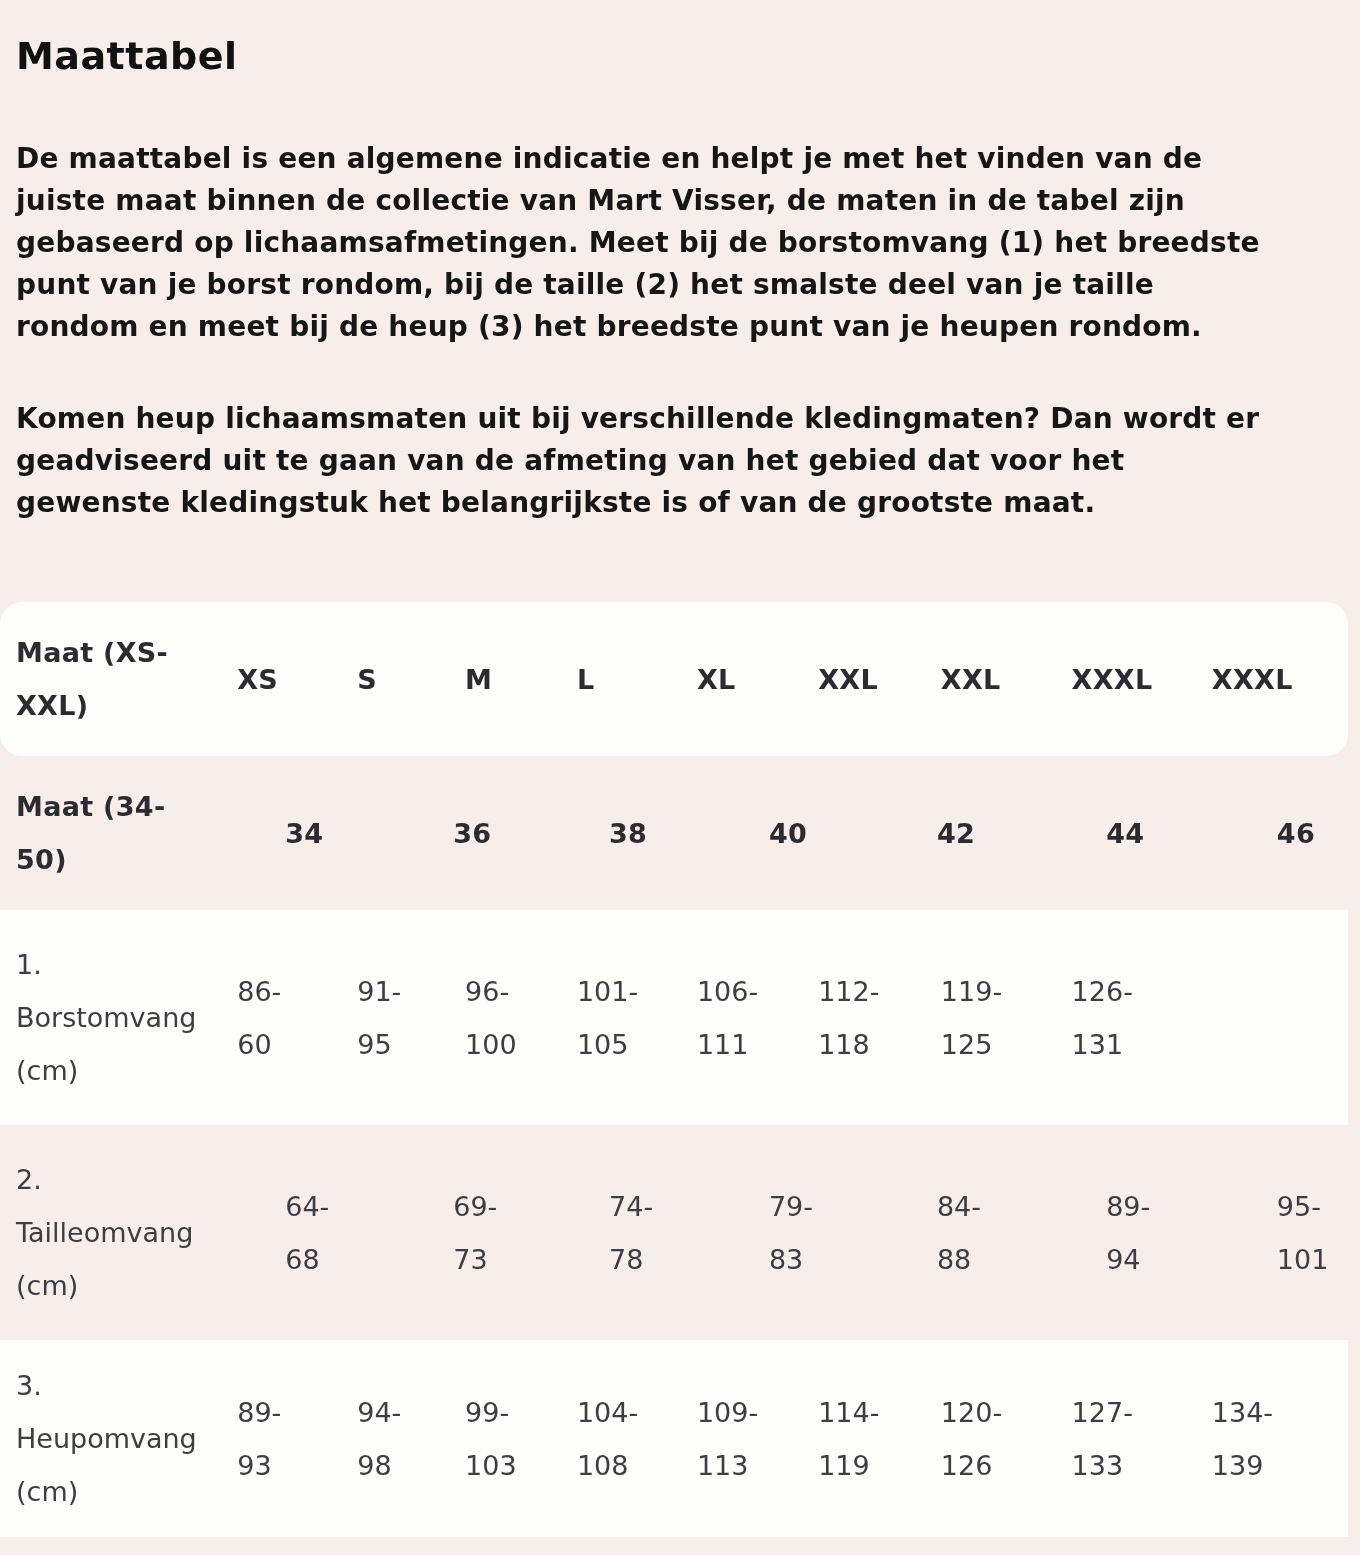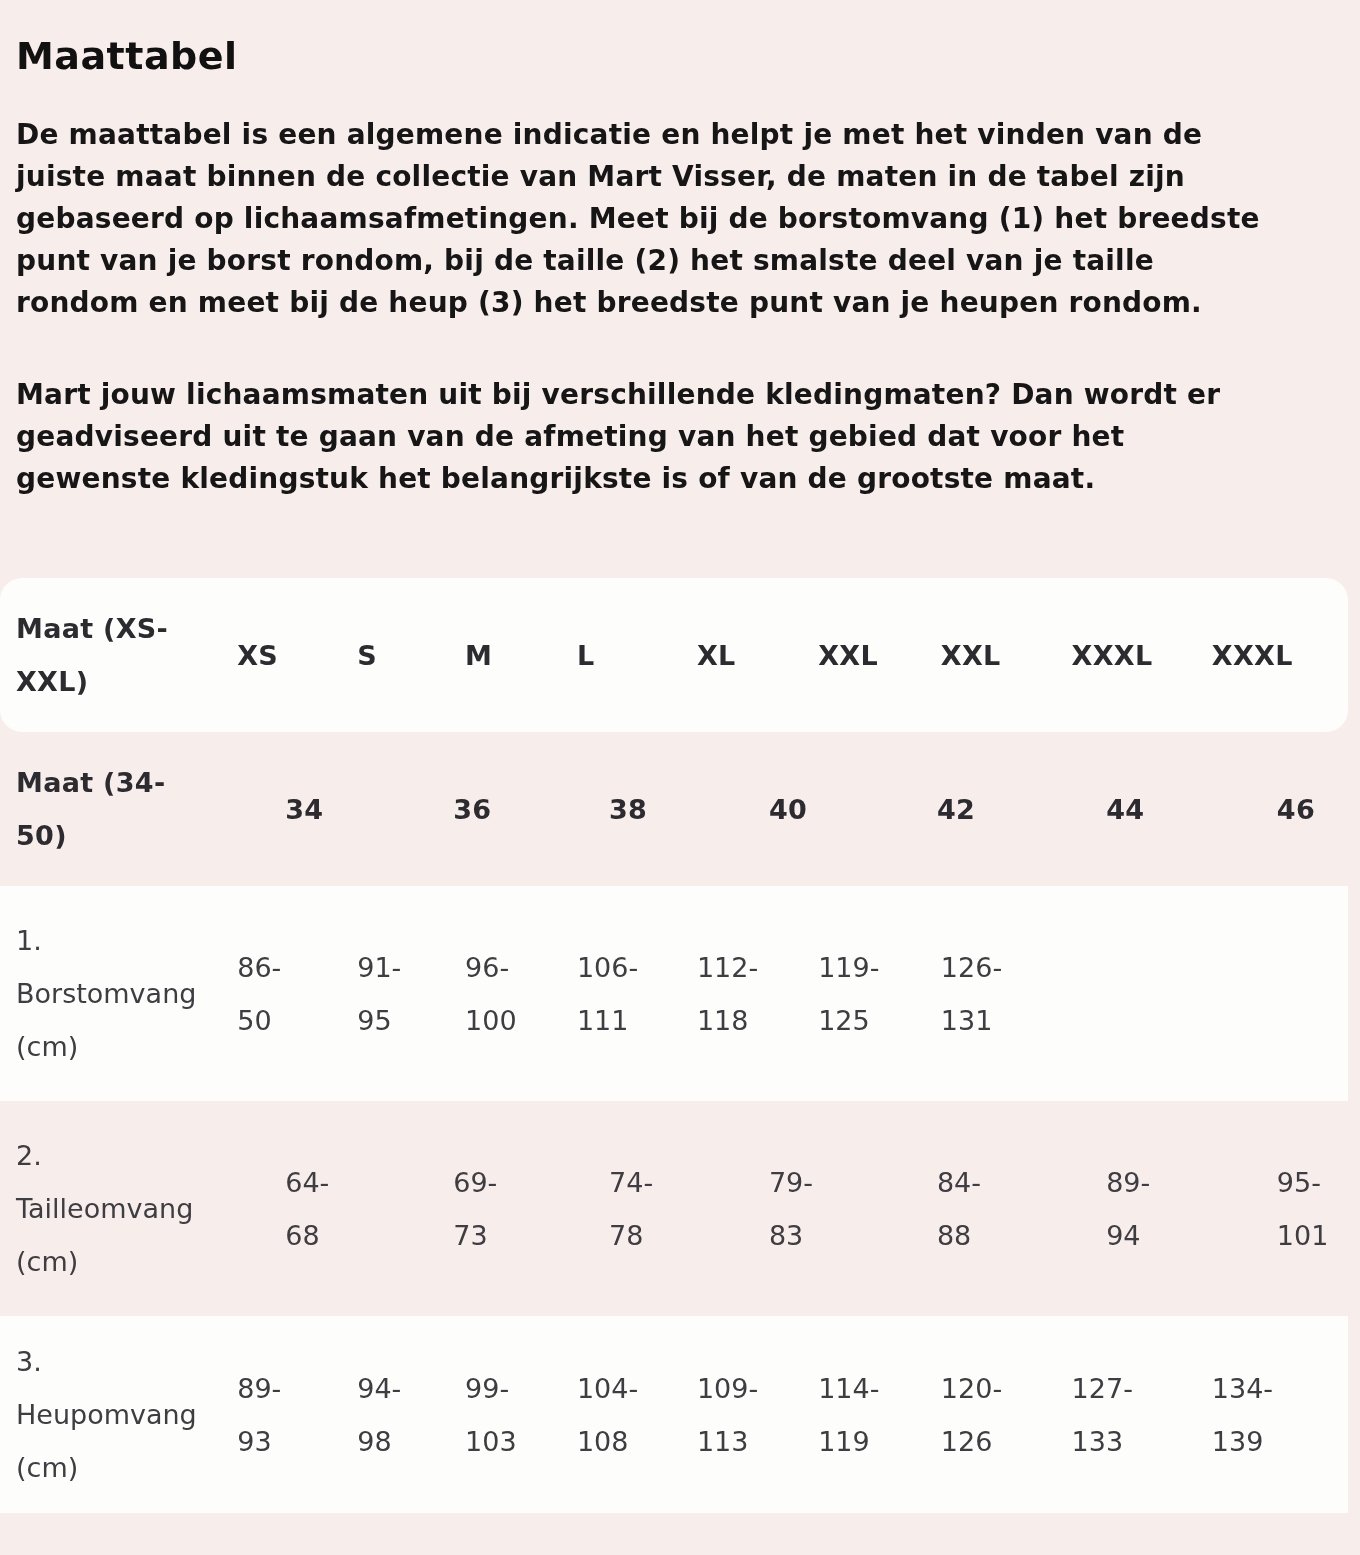--- a/index.html
+++ b/index.html
@@ -17,21 +17,21 @@
   .intro-wrap { padding: 34px 0 0 16px; }
   .page-title {
     margin: 0;
     font-size: 38px;
     line-height: 44px;
     font-weight: 700;
     letter-spacing: 0.5px;
     color: #111111;
   }
   .para { margin: 0; font-size: 28px; font-weight: 700; color: #161616; }
-  .para.p1 { margin-top: 36px; }
+  .para.p1 { margin-top: 60px; }
   .para.p2 { margin-top: 50px; }
   .para .pline {
     display: block;
     line-height: 42px;
     white-space: nowrap;
     letter-spacing: 0.2px;
   }
 
   
   .size-table {
@@ -67,21 +67,21 @@
 
     <p class="para p1">
       <span class="pline">De maattabel is een algemene indicatie en helpt je met het vinden van de</span>
       <span class="pline">juiste maat binnen de collectie van Mart Visser, de maten in de tabel zijn</span>
       <span class="pline">gebaseerd op lichaamsafmetingen. Meet bij de borstomvang (1) het breedste</span>
       <span class="pline">punt van je borst rondom, bij de taille (2) het smalste deel van je taille</span>
       <span class="pline">rondom en meet bij de heup (3) het breedste punt van je heupen rondom.</span>
     </p>
 
     <p class="para p2">
-      <span class="pline">Mart jouw lichaamsmaten uit bij verschillende kledingmaten? Dan wordt er</span>
+      <span class="pline">Komen heup lichaamsmaten uit bij verschillende kledingmaten? Dan wordt er</span>
       <span class="pline">geadviseerd uit te gaan van de afmeting van het gebied dat voor het</span>
       <span class="pline">gewenste kledingstuk het belangrijkste is of van de grootste maat.</span>
     </p>
   </div>
 
   <div class="size-table">
       <div class="trow bg-white bold">
         <div class="cell label">
           <span class="ln">Maat (XS-</span>
           <span class="ln">XXL)</span>
@@ -148,29 +148,33 @@
         </div>
       </div>
       <div class="trow bg-white regular">
         <div class="cell label">
           <span class="ln">1.</span>
           <span class="ln">Borstomvang</span>
           <span class="ln">(cm)</span>
         </div>
         <div class="cell val">
           <span class="ln">86-</span>
-          <span class="ln">50</span>
+          <span class="ln">60</span>
         </div>
         <div class="cell val">
           <span class="ln">91-</span>
           <span class="ln">95</span>
         </div>
         <div class="cell val">
           <span class="ln">96-</span>
           <span class="ln">100</span>
+        </div>
+        <div class="cell val">
+          <span class="ln">101-</span>
+          <span class="ln">105</span>
         </div>
         <div class="cell val">
           <span class="ln">106-</span>
           <span class="ln">111</span>
         </div>
         <div class="cell val">
           <span class="ln">112-</span>
           <span class="ln">118</span>
         </div>
         <div class="cell val">

